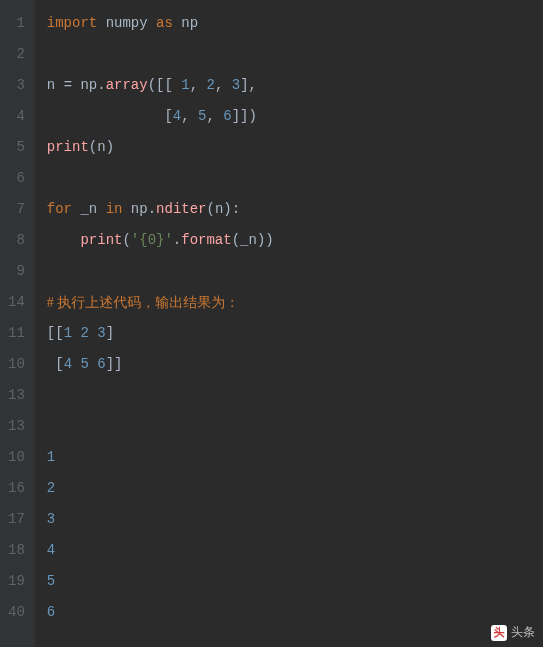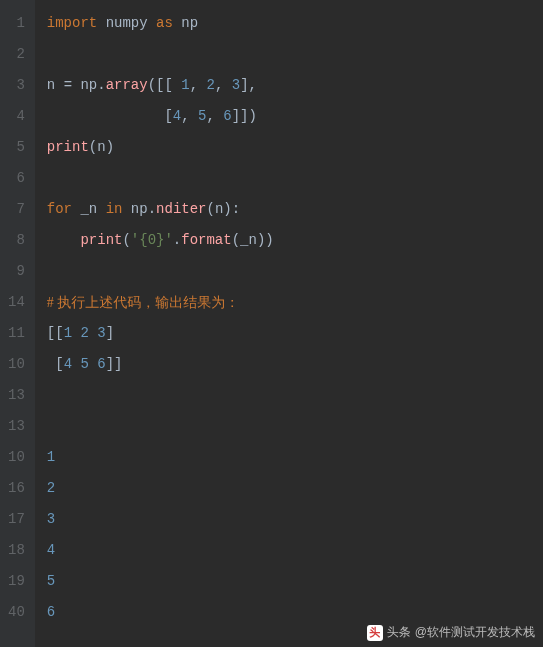--- a/index.html
+++ b/index.html
@@ -93,14 +93,13 @@
       <div>18</div>
       <div>19</div>
       <div>40</div>
     </div>
   <div class="code"><div class="line"><span class="kw">import </span><span class="id">numpy </span><span class="kw">as </span><span class="id">np</span></div><div class="line"></div><div class="line"><span class="id">n </span><span class="pun">= </span><span class="id">np</span><span class="pun">.</span><span class="fn">array</span><span class="pun">([[ </span><span class="num">1</span><span class="pun">, </span><span class="num">2</span><span class="pun">, </span><span class="num">3</span><span class="pun">],</span></div><div class="line"><span class="pun">              [</span><span class="num">4</span><span class="pun">, </span><span class="num">5</span><span class="pun">, </span><span class="num">6</span><span class="pun">]])</span></div><div class="line"><span class="fn">print</span><span class="pun">(n)</span></div><div class="line"></div><div class="line"><span class="kw">for </span><span class="id">_n </span><span class="kw">in </span><span class="id">np</span><span class="pun">.</span><span class="fn">nditer</span><span class="pun">(n):</span></div><div class="line"><span class="pun">    </span><span class="fn">print</span><span class="pun">(</span><span class="str">'{0}'</span><span class="pun">.</span><span class="fn">format</span><span class="pun">(_n))</span></div><div class="line"></div><div class="line"><span class="cmt"># 执行上述代码，输出结果为：</span></div><div class="line"><span class="pun">[[</span><span class="num">1 2 3</span><span class="pun">]</span></div><div class="line"><span class="pun"> [</span><span class="num">4 5 6</span><span class="pun">]]</span></div><div class="line"></div><div class="line"></div><div class="line"><span class="num">1</span></div><div class="line"><span class="num">2</span></div><div class="line"><span class="num">3</span></div><div class="line"><span class="num">4</span></div><div class="line"><span class="num">5</span></div><div class="line"><span class="num">6</span></div></div>
 </div>
 
 <div class="watermark">
   <span class="logo">头</span>
   <span>头条</span>
-  <span>@软件测试开发技术栈</span>
 </div>
 
 </body></html>

